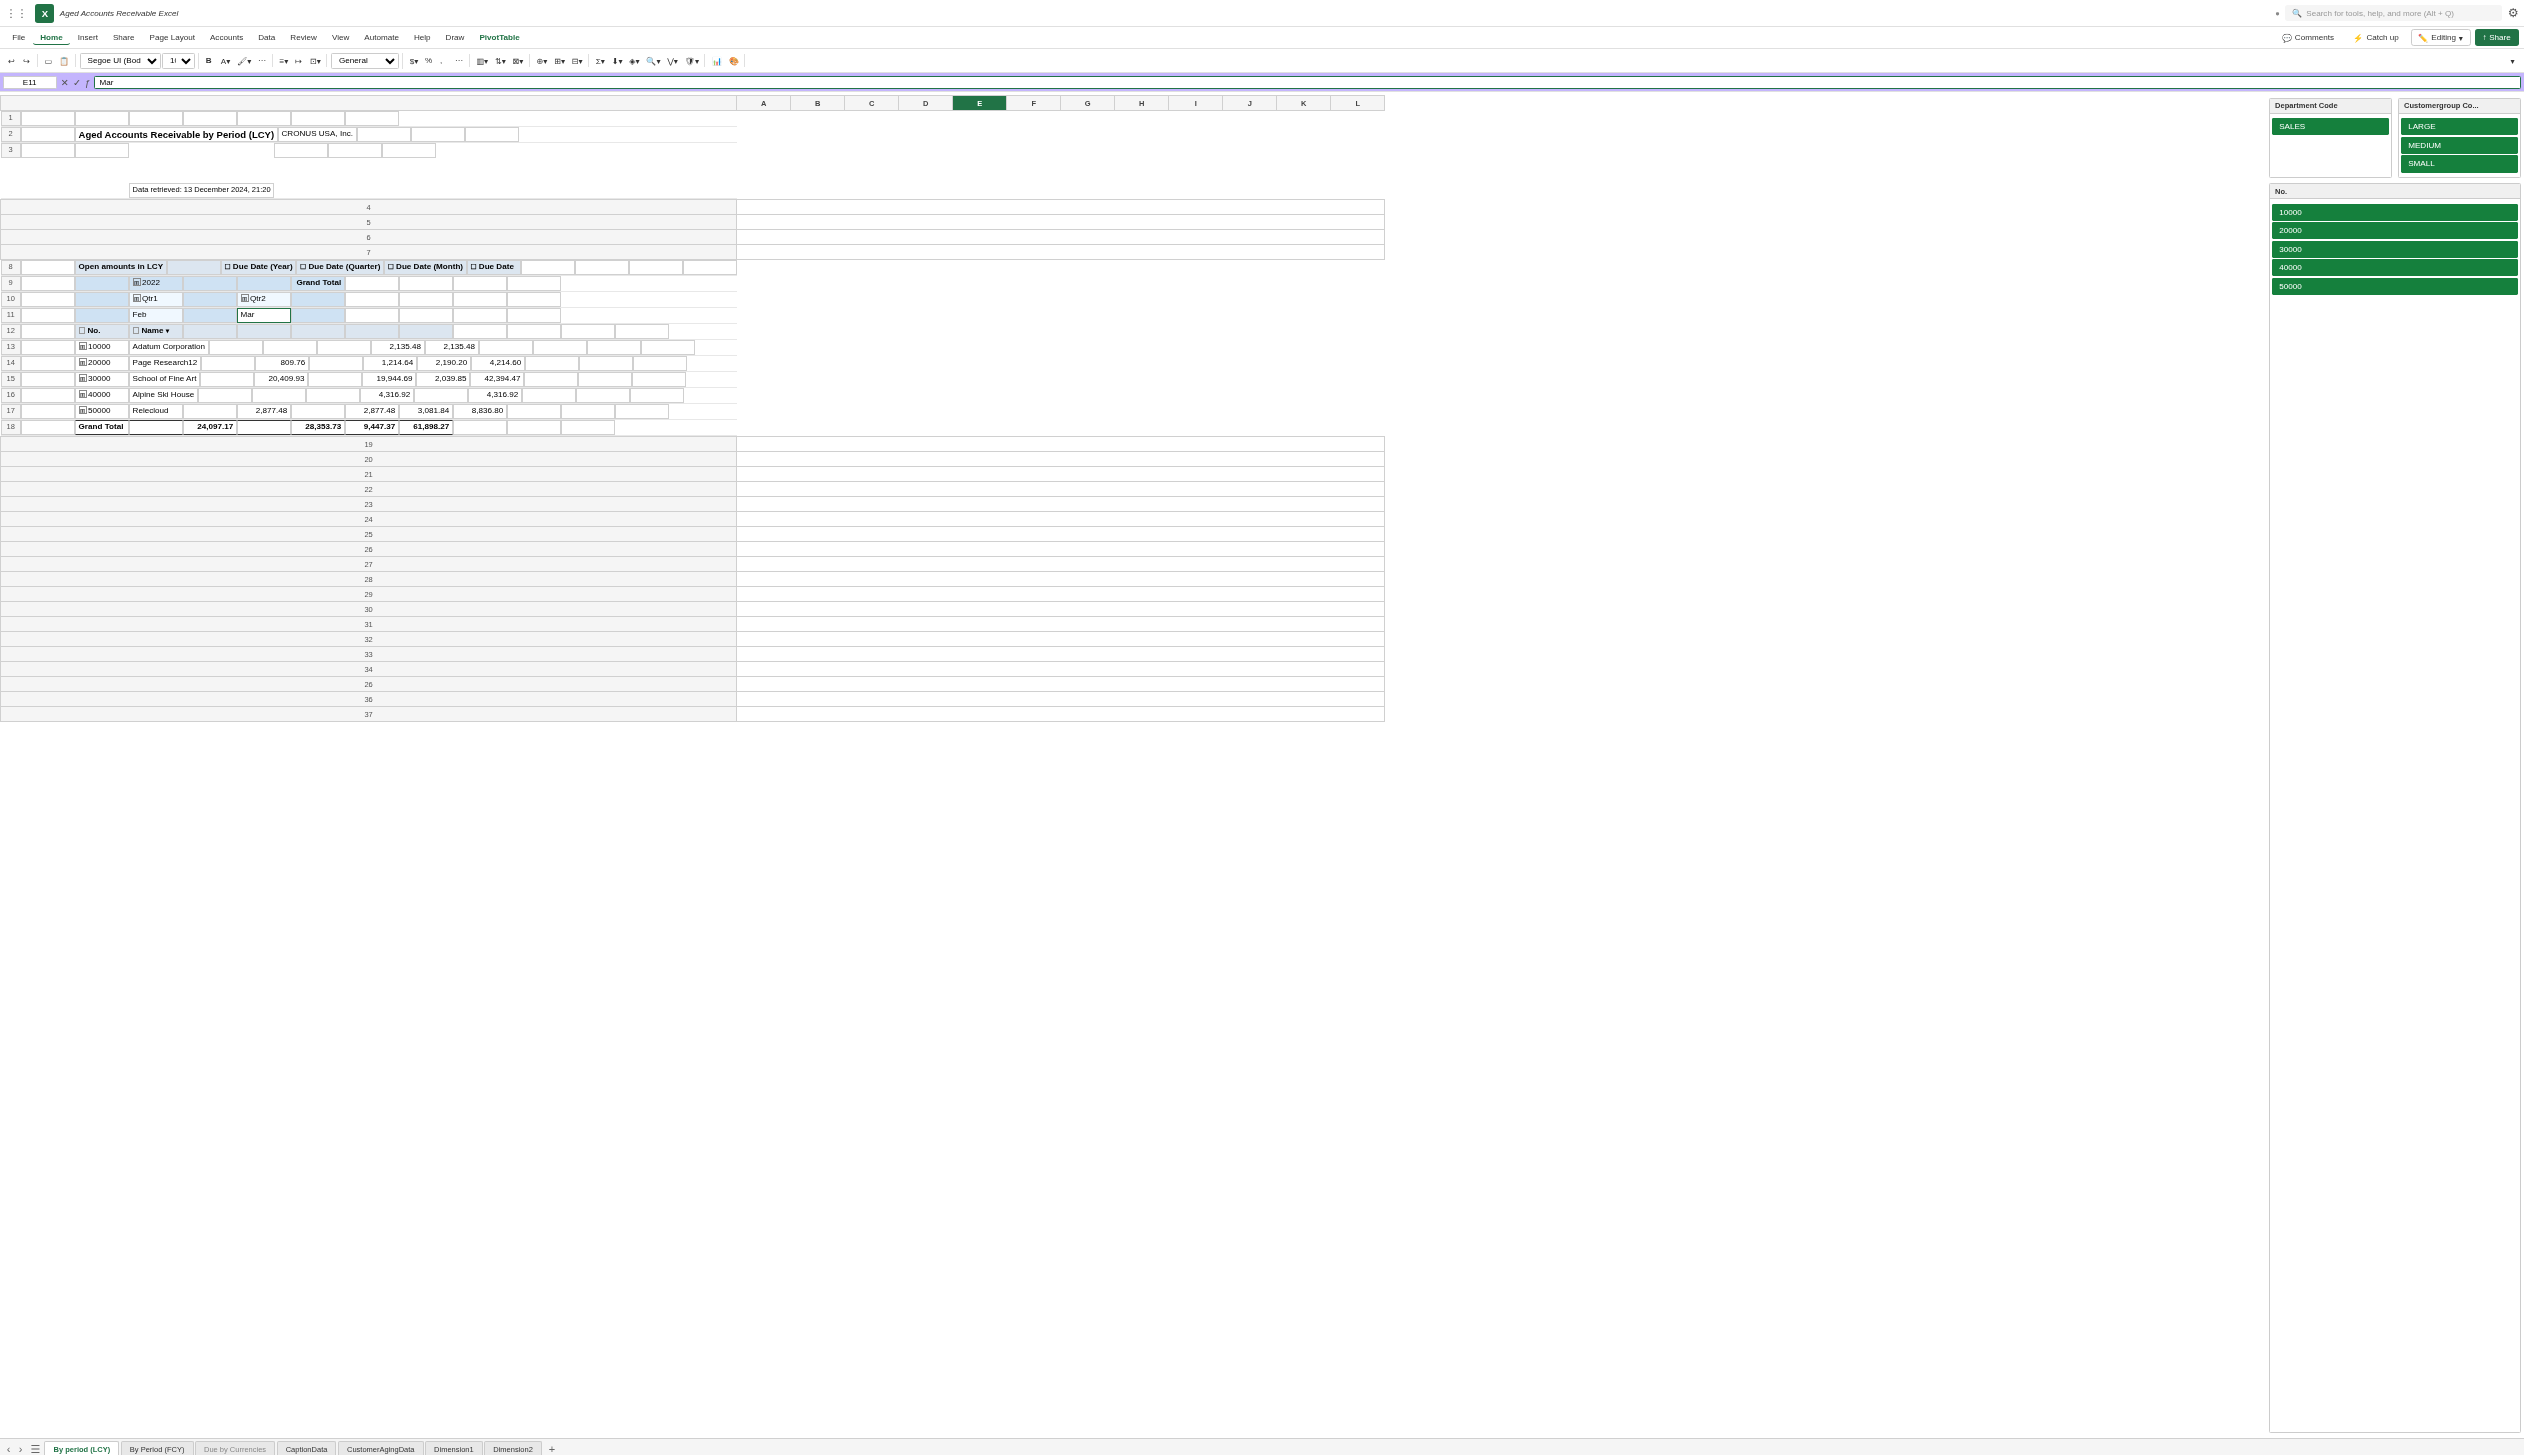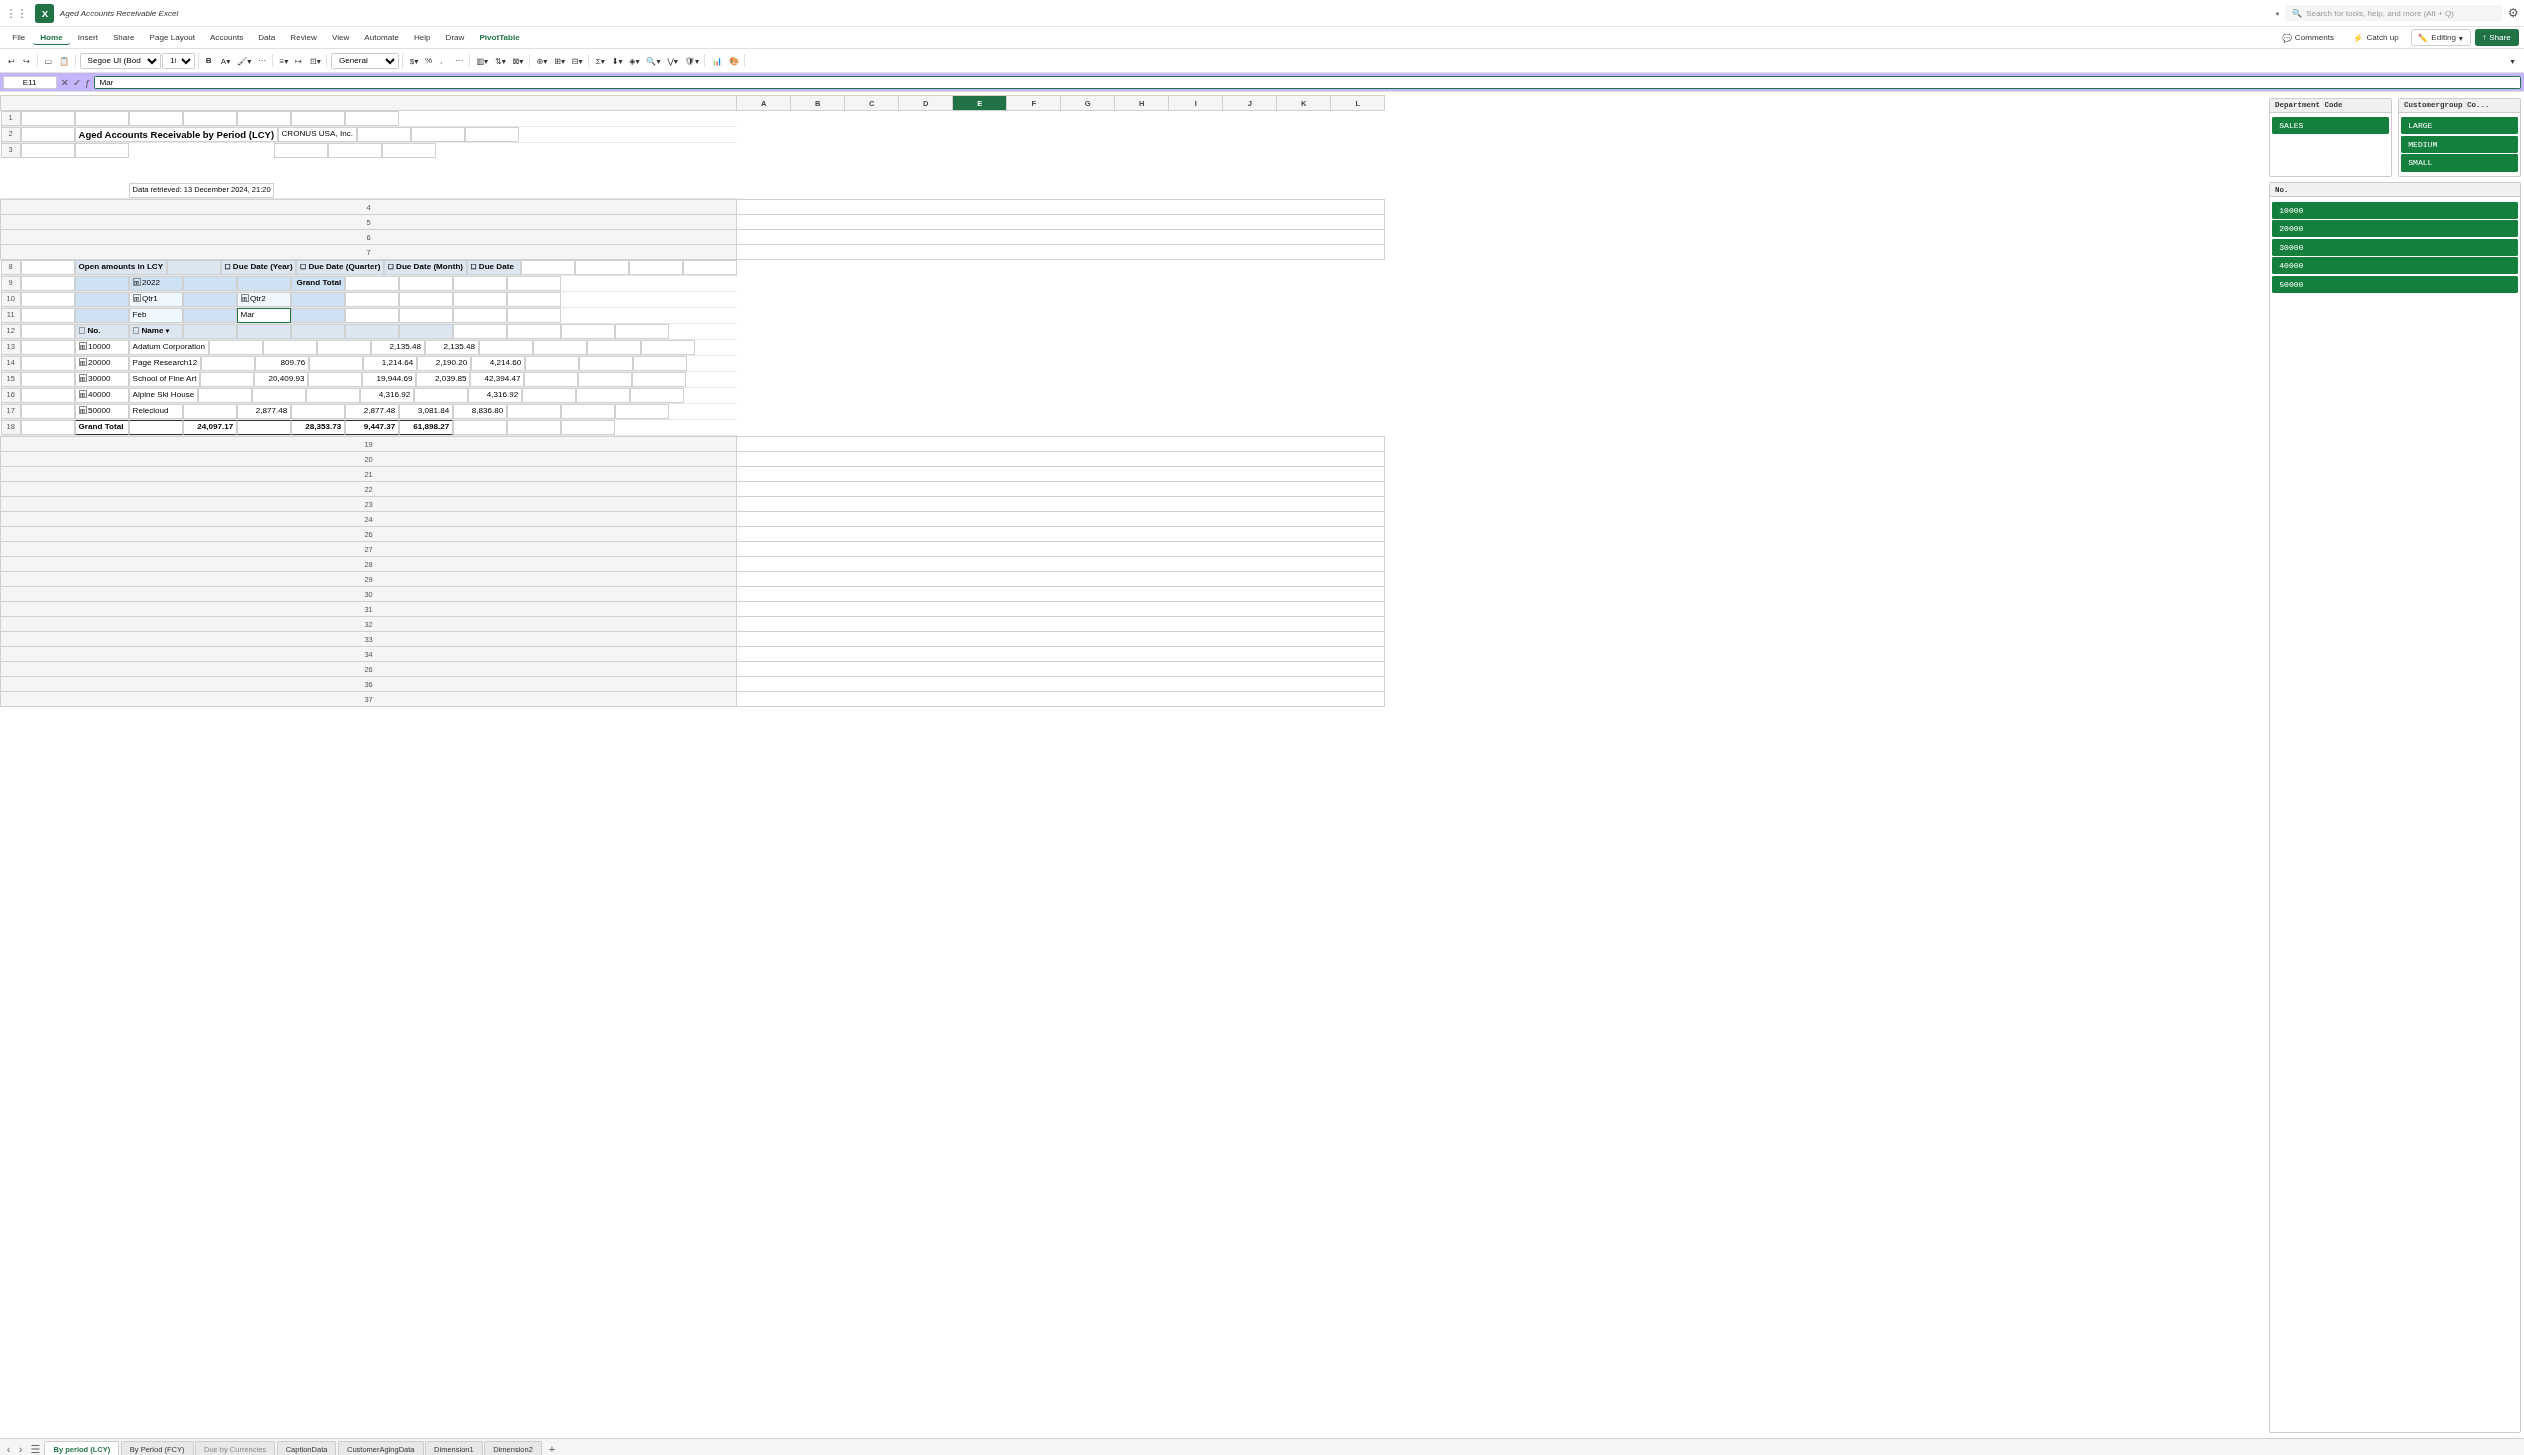--- a/index.html
+++ b/index.html
@@ -88,21 +88,21 @@
     #formula-input {
       flex: 1; border: 0.7px solid #ccc; border-radius: 1.4px;
       padding: 1.4px 4.1px; font-size: 8.1px;
     }
 
     
     .grid-row { display: flex; border-bottom: 0.7px solid #e8e8e8; }
 
     .pivot-panel {
       border: 0.7px solid #ccc; border-radius: 1.4px;
-      background: #fff; overflow: hidden; font-family: Liberation Mono, monospace;
+      background: #fff; overflow: hidden;
     }
     .pivot-panel-title {
       background: #f0f0f0; padding: 2.7px 5.4px; font-size: 7.5px;
       font-weight: 600; color: #333; border-bottom: 0.7px solid #ccc;
     }
     .pivot-panel-body { padding: 2.7px; }
     .pivot-item {
       padding: 4.1px 6.8px; margin: 1.4px 0; font-size: 8.1px;
       border-radius: 1.4px; cursor: pointer;
     }
@@ -594,20 +594,24 @@
           </tr>
         <tr>
             <td class="rn">23</td>
             <td colspan="12"></td>
           </tr>
         <tr>
             <td class="rn">24</td>
             <td colspan="12"></td>
           </tr>
         <tr>
+            <td class="rn">25</td>
+            <td colspan="12"></td>
+          </tr>
+        <tr>
             <td class="rn">26</td>
             <td colspan="12"></td>
           </tr>
         <tr>
             <td class="rn">27</td>
             <td colspan="12"></td>
           </tr>
         <tr>
             <td class="rn">28</td>
             <td colspan="12"></td>

